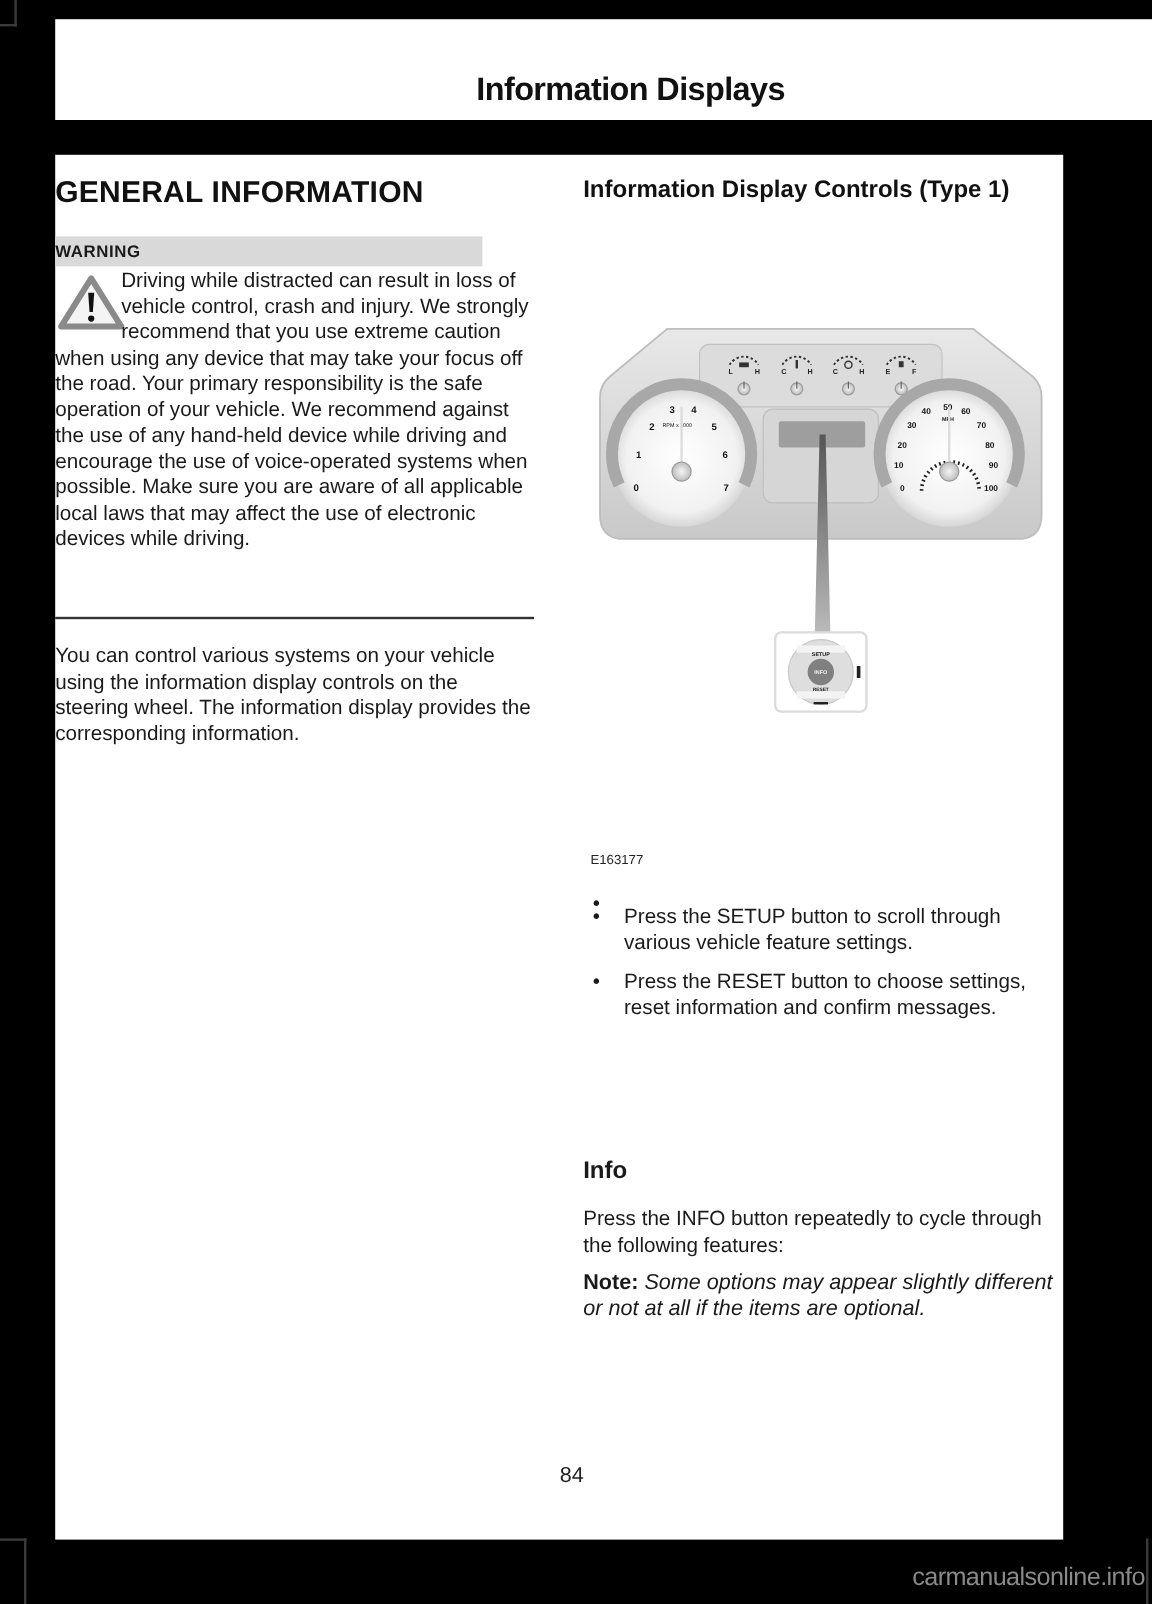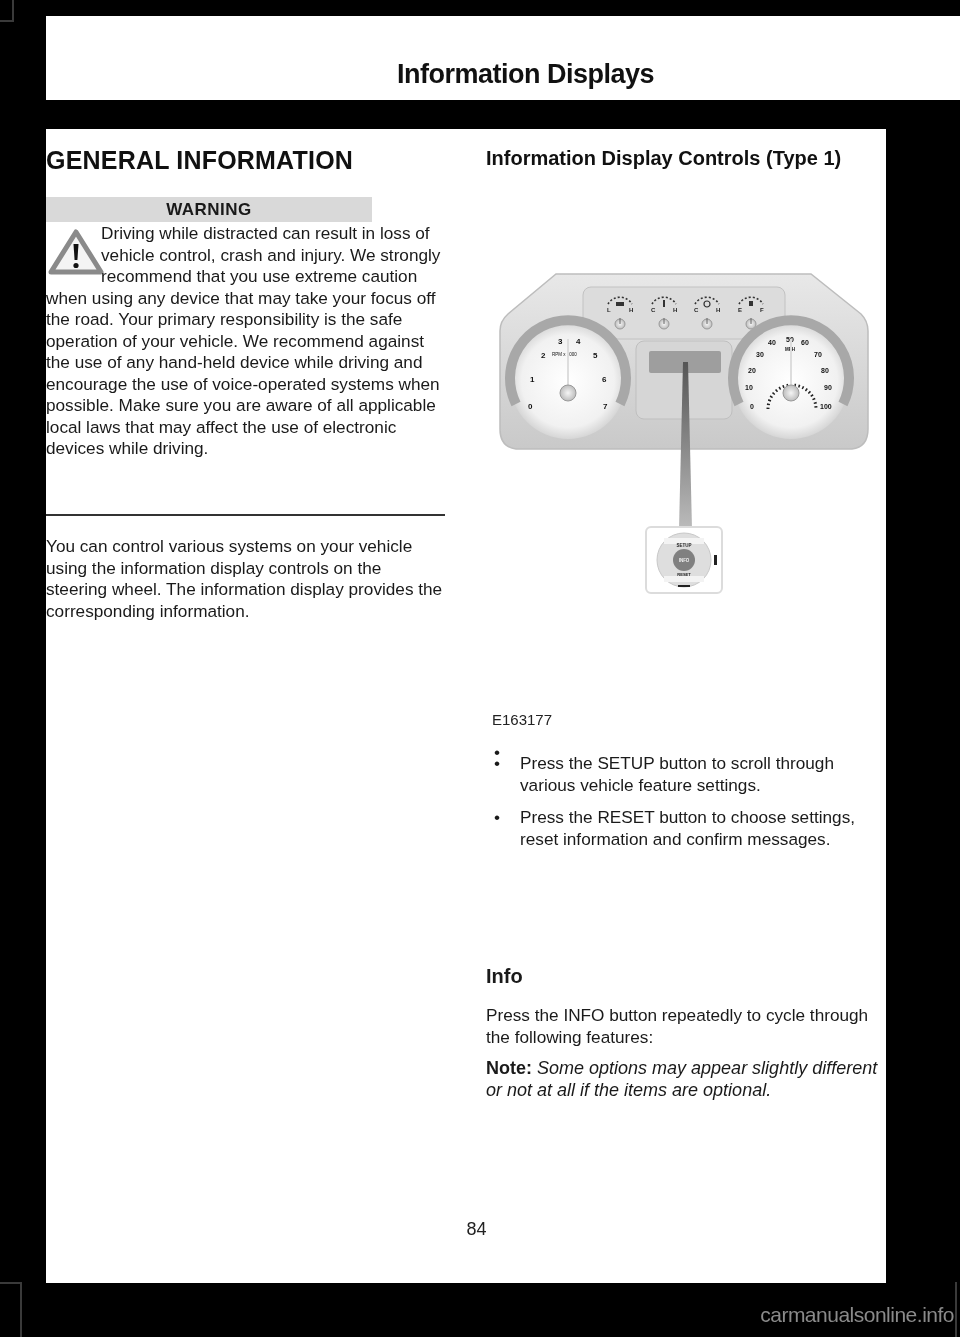--- a/index.html
+++ b/index.html
@@ -20,35 +20,35 @@
     font-size: 27px; font-weight: bold; letter-spacing: -0.5px; color: #111;
   }
   .page {
     position: absolute; left: 46px; top: 129px; width: 840px; height: 1154px; background: #ffffff;
   }
   .col-left { position: absolute; left: 0; top: 0; width: 400px; }
   .col-right { position: absolute; left: 440px; top: 0; width: 396px; }
 
   .h1 { position: absolute; left: 0; top: 17px; font-size: 25px; font-weight: bold; letter-spacing: 0.2px; color: #111; }
   .warning-bar {
-    position: absolute; left: 0; top: 68px; width: 326px; height: 25px; background: #d9d9d9;
-    text-align: center; font-size: 17px; font-weight: bold; line-height: 25px; letter-spacing: 0.5px;
+    position: absolute; left: 0; top: 68px; width: 356px; height: 25px; background: #d9d9d9;
+    font-size: 14px; font-weight: bold; line-height: 25px; letter-spacing: 0.5px;
   }
   .warn-icon { position: absolute; left: 2px; top: 100px; width: 56px; height: 46px; }
   .warn-text {
     position: absolute; left: 0; top: 94px; width: 400px; font-size: 17.2px; line-height: 21.5px; color: #1a1a1a;
   }
   .float-pad { float: left; width: 55px; height: 62px; }
   .rule { position: absolute; left: 0; top: 385px; width: 399px; height: 2px; background: #333; }
   .para1 { position: absolute; left: 0; top: 407px; width: 400px; font-size: 17.2px; line-height: 21.5px; }
 
   .h2 { position: absolute; left: 0; top: 18px; font-size: 20px; font-weight: bold; line-height: 22px; color: #111; width: 396px; }
 
   .figure { position: absolute; left: 0; top: 140px; width: 396px; height: 460px; }
-  .fig-label { position: absolute; left: 6px; top: 582px; font-size: 15px; color: #222; }
+  .fig-label { position: absolute; left: 6px; top: 582px; font-size: 11px; color: #222; }
 
   .bullets { position: absolute; left: 0; top: 613px; width: 396px; margin: 0; padding: 0; list-style: none; }
   .bullets li { position: relative; padding-left: 34px; font-size: 17.2px; line-height: 21.5px; margin-bottom: 11px; }
   .bullets li .dot { position: absolute; left: 8px; top: 0; }
   .h3 { position: absolute; left: 0; top: 836px; font-size: 20px; font-weight: bold; }
   .para2 { position: absolute; left: 0; top: 876px; width: 396px; font-size: 17.2px; line-height: 21.5px; }
   .note { position: absolute; left: 0; top: 929px; width: 396px; font-size: 18px; line-height: 21.5px; }
   .note b { font-weight: bold; }
   .note i { font-style: italic; }
 

